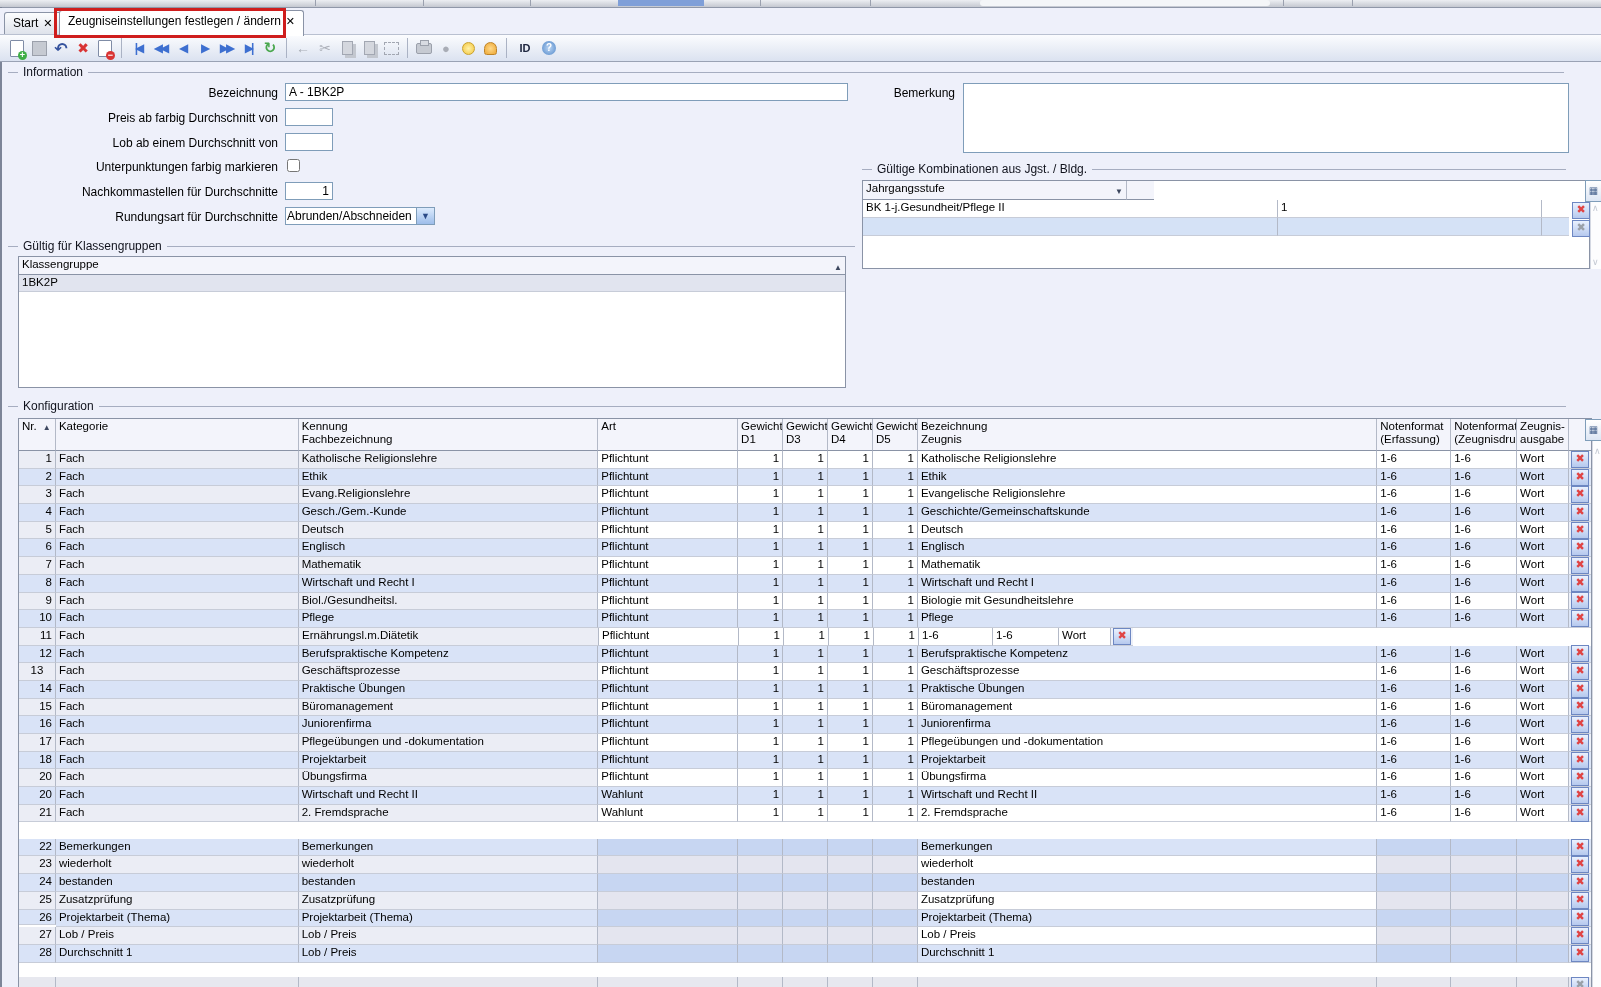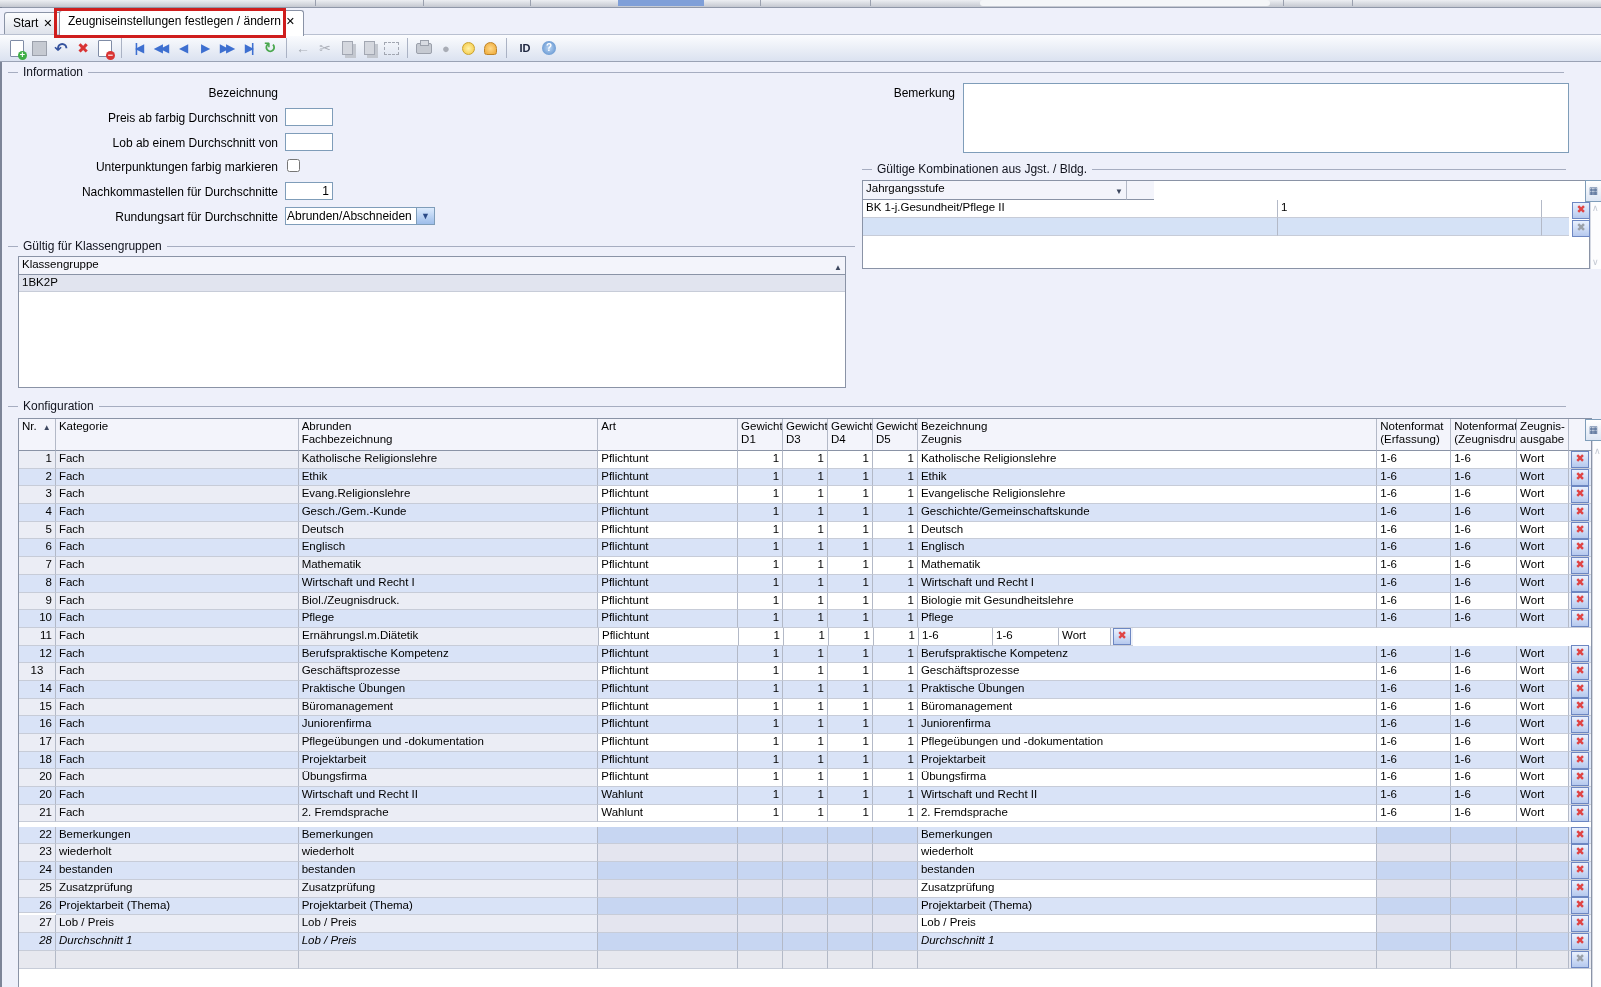--- a/index.html
+++ b/index.html
@@ -170,20 +170,21 @@
       </span>
       <span class="tbi">
         <span class="helpc">?</span>
       </span>
     </div>
 
   <div class="groupline" style="left:8px;top:72px;width:1556px;"></div>
   <span class="legend" style="left:18px;top:65px;">Information</span>
 
   <div class="flabel" style="left:30px;top:86px;width:248px;">Bezeichnung</div>
+  <input class="txt" style="left: 285px; top: 83px; width: 563px;" value="A - 1BK2P">
 
   <div class="flabel" style="left:30px;top:111px;width:248px;">Preis ab farbig Durchschnitt von</div>
   <input class="txt num" style="left: 285px; top: 108px; width: 48px;" value="">
 
   <div class="flabel" style="left:30px;top:136px;width:248px;">Lob ab einem Durchschnitt von</div>
   <input class="txt num" style="left: 285px; top: 133px; width: 48px;" value="">
 
   <div class="flabel" style="left:30px;top:160px;width:248px;">Unterpunktungen farbig markieren</div>
   <input type="checkbox" class="cb" style="left: 287px; top: 159px;">
 
@@ -235,21 +236,21 @@
         <div class="gcell" style="width: 826px; height: 17px; background: rgb(225, 228, 239); border-right: none;">1BK2P</div>
       </div>
     </div>
 
   <div class="groupline" style="left:8px;top:406px;width:1558px;"></div>
   <span class="legend" style="left:18px;top:399px;">Konfiguration</span>
   <div class="grid" id="konfig-grid" style="left:18px;top:418px;width:1574px;height:569px;border-bottom:none;">
       <div class="grow ghead">
         <div class="gcell" style="width: 37px; height: 32px;"><div style="display: inline;">Nr.</div><span class="sortup">▲</span></div>
         <div class="gcell" style="width: 243px; height: 32px;"><div style="display: inline;">Kategorie</div></div>
-        <div class="gcell" style="width: 300px; height: 32px;"><div style="display: inline;">Abrunden</div><br>Fachbezeichnung</div>
+        <div class="gcell" style="width: 300px; height: 32px;"><div style="display: inline;">Kennung</div><br>Fachbezeichnung</div>
         <div class="gcell" style="width: 140px; height: 32px;"><div style="display: inline;">Art</div></div>
         <div class="gcell" style="width: 45px; height: 32px;"><div style="display: inline;">Gewicht</div><br>D1</div>
         <div class="gcell" style="width: 45px; height: 32px;"><div style="display: inline;">Gewicht</div><br>D3</div>
         <div class="gcell" style="width: 45px; height: 32px;"><div style="display: inline;">Gewicht</div><br>D4</div>
         <div class="gcell" style="width: 45px; height: 32px;"><div style="display: inline;">Gewicht</div><br>D5</div>
         <div class="gcell" style="width: 460px; height: 32px;"><div style="display: inline;">Bezeichnung</div><br>Zeugnis</div>
         <div class="gcell" style="width: 74px; height: 32px;"><div style="display: inline;">Notenformat</div><br>(Erfassung)</div>
         <div class="gcell" style="width: 66px; height: 32px;"><div style="display: inline;">Notenformat</div><br>(Zeugnisdruck)</div>
         <div class="gcell" style="width: 52px; height: 32px;"><div style="display: inline;">Zeugnis-</div><br>ausgabe</div>
         <div class="gcell" style="width: 22px; height: 32px; border-right: none;"></div>
@@ -386,21 +387,21 @@
         <div class="gcell c-main" style="width: 74px; height: 17.7px;">1-6</div>
         <div class="gcell c-main" style="width: 66px; height: 17.7px;">1-6</div>
         <div class="gcell c-main" style="width: 52px; height: 17.7px;">Wort</div>
         <div class="xbtncell" style="width: 22px; height: 17.7px; background: rgb(221, 230, 247);">
           <div class="xbtn">✖</div>
         </div>
       </div>
       <div class="grow row-odd" style="height: 17.7px;">
         <div class="gcell c-left r" style="width: 37px; height: 17.7px;">9</div>
         <div class="gcell c-left" style="width: 243px; height: 17.7px;">Fach</div>
-        <div class="gcell c-left" style="width: 300px; height: 17.7px;">Biol./Zeugnisdruck.</div>
+        <div class="gcell c-left" style="width: 300px; height: 17.7px;">Biol./Gesundheitsl.</div>
         <div class="gcell c-main" style="width: 140px; height: 17.7px;">Pflichtunt</div>
         <div class="gcell c-main r" style="width: 45px; height: 17.7px;">1</div>
         <div class="gcell c-main r" style="width: 45px; height: 17.7px;">1</div>
         <div class="gcell c-main r" style="width: 45px; height: 17.7px;">1</div>
         <div class="gcell c-main r" style="width: 45px; height: 17.7px;">1</div>
         <div class="gcell c-main" style="width: 460px; height: 17.7px;">Biologie mit Gesundheitslehre</div>
         <div class="gcell c-main" style="width: 74px; height: 17.7px;">1-6</div>
         <div class="gcell c-main" style="width: 66px; height: 17.7px;">1-6</div>
         <div class="gcell c-main" style="width: 52px; height: 17.7px;">Wort</div>
         <div class="xbtncell" style="width: 22px; height: 17.7px; background: rgb(238, 241, 249);">
@@ -586,21 +587,21 @@
         <div class="gcell c-main r" style="width: 45px; height: 17.7px;">1</div>
         <div class="gcell c-main r" style="width: 45px; height: 17.7px;">1</div>
         <div class="gcell c-main" style="width: 460px; height: 17.7px;">Wirtschaft und Recht II</div>
         <div class="gcell c-main" style="width: 74px; height: 17.7px;">1-6</div>
         <div class="gcell c-main" style="width: 66px; height: 17.7px;">1-6</div>
         <div class="gcell c-main" style="width: 52px; height: 17.7px;">Wort</div>
         <div class="xbtncell" style="width: 22px; height: 17.7px; background: rgb(221, 230, 247);">
           <div class="xbtn">✖</div>
         </div>
       </div>
-      <div class="grow row-odd" style="height: 22px;">
+      <div class="grow row-odd" style="height: 34px;">
         <div class="gcell c-left r" style="width: 37px; height: 17.7px;">21</div>
         <div class="gcell c-left" style="width: 243px; height: 17.7px;">Fach</div>
         <div class="gcell c-left" style="width: 300px; height: 17.7px;">2. Fremdsprache</div>
         <div class="gcell c-main" style="width: 140px; height: 17.7px;">Wahlunt</div>
         <div class="gcell c-main r" style="width: 45px; height: 17.7px;">1</div>
         <div class="gcell c-main r" style="width: 45px; height: 17.7px;">1</div>
         <div class="gcell c-main r" style="width: 45px; height: 17.7px;">1</div>
         <div class="gcell c-main r" style="width: 45px; height: 17.7px;">1</div>
         <div class="gcell c-main" style="width: 460px; height: 17.7px;">2. Fremdsprache</div>
         <div class="gcell c-main" style="width: 74px; height: 17.7px;">1-6</div>
@@ -705,21 +706,21 @@
         <div class="gcell c-main dis r" style="width: 45px; height: 17.7px;"></div>
         <div class="gcell c-main dis r" style="width: 45px; height: 17.7px;"></div>
         <div class="gcell c-main" style="width: 460px; height: 17.7px;">Lob / Preis</div>
         <div class="gcell c-main dis" style="width: 74px; height: 17.7px;"></div>
         <div class="gcell c-main dis" style="width: 66px; height: 17.7px;"></div>
         <div class="gcell c-main dis" style="width: 52px; height: 17.7px;"></div>
         <div class="xbtncell" style="width: 22px; height: 17.7px; background: rgb(238, 241, 249);">
           <div class="xbtn">✖</div>
         </div>
       </div>
-      <div class="grow row-even" style="height: 18px; font-style: italic;">
+      <div class="grow row-even" style="height: 32px;">
         <div class="gcell c-left r" style="width: 37px; height: 17.7px;">28</div>
         <div class="gcell c-left" style="width: 243px; height: 17.7px;">Durchschnitt 1</div>
         <div class="gcell c-left" style="width: 300px; height: 17.7px;">Lob / Preis</div>
         <div class="gcell c-main dis" style="width: 140px; height: 17.7px;"></div>
         <div class="gcell c-main dis r" style="width: 45px; height: 17.7px;"></div>
         <div class="gcell c-main dis r" style="width: 45px; height: 17.7px;"></div>
         <div class="gcell c-main dis r" style="width: 45px; height: 17.7px;"></div>
         <div class="gcell c-main dis r" style="width: 45px; height: 17.7px;"></div>
         <div class="gcell c-main" style="width: 460px; height: 17.7px;">Durchschnitt 1</div>
         <div class="gcell c-main dis" style="width: 74px; height: 17.7px;"></div>

